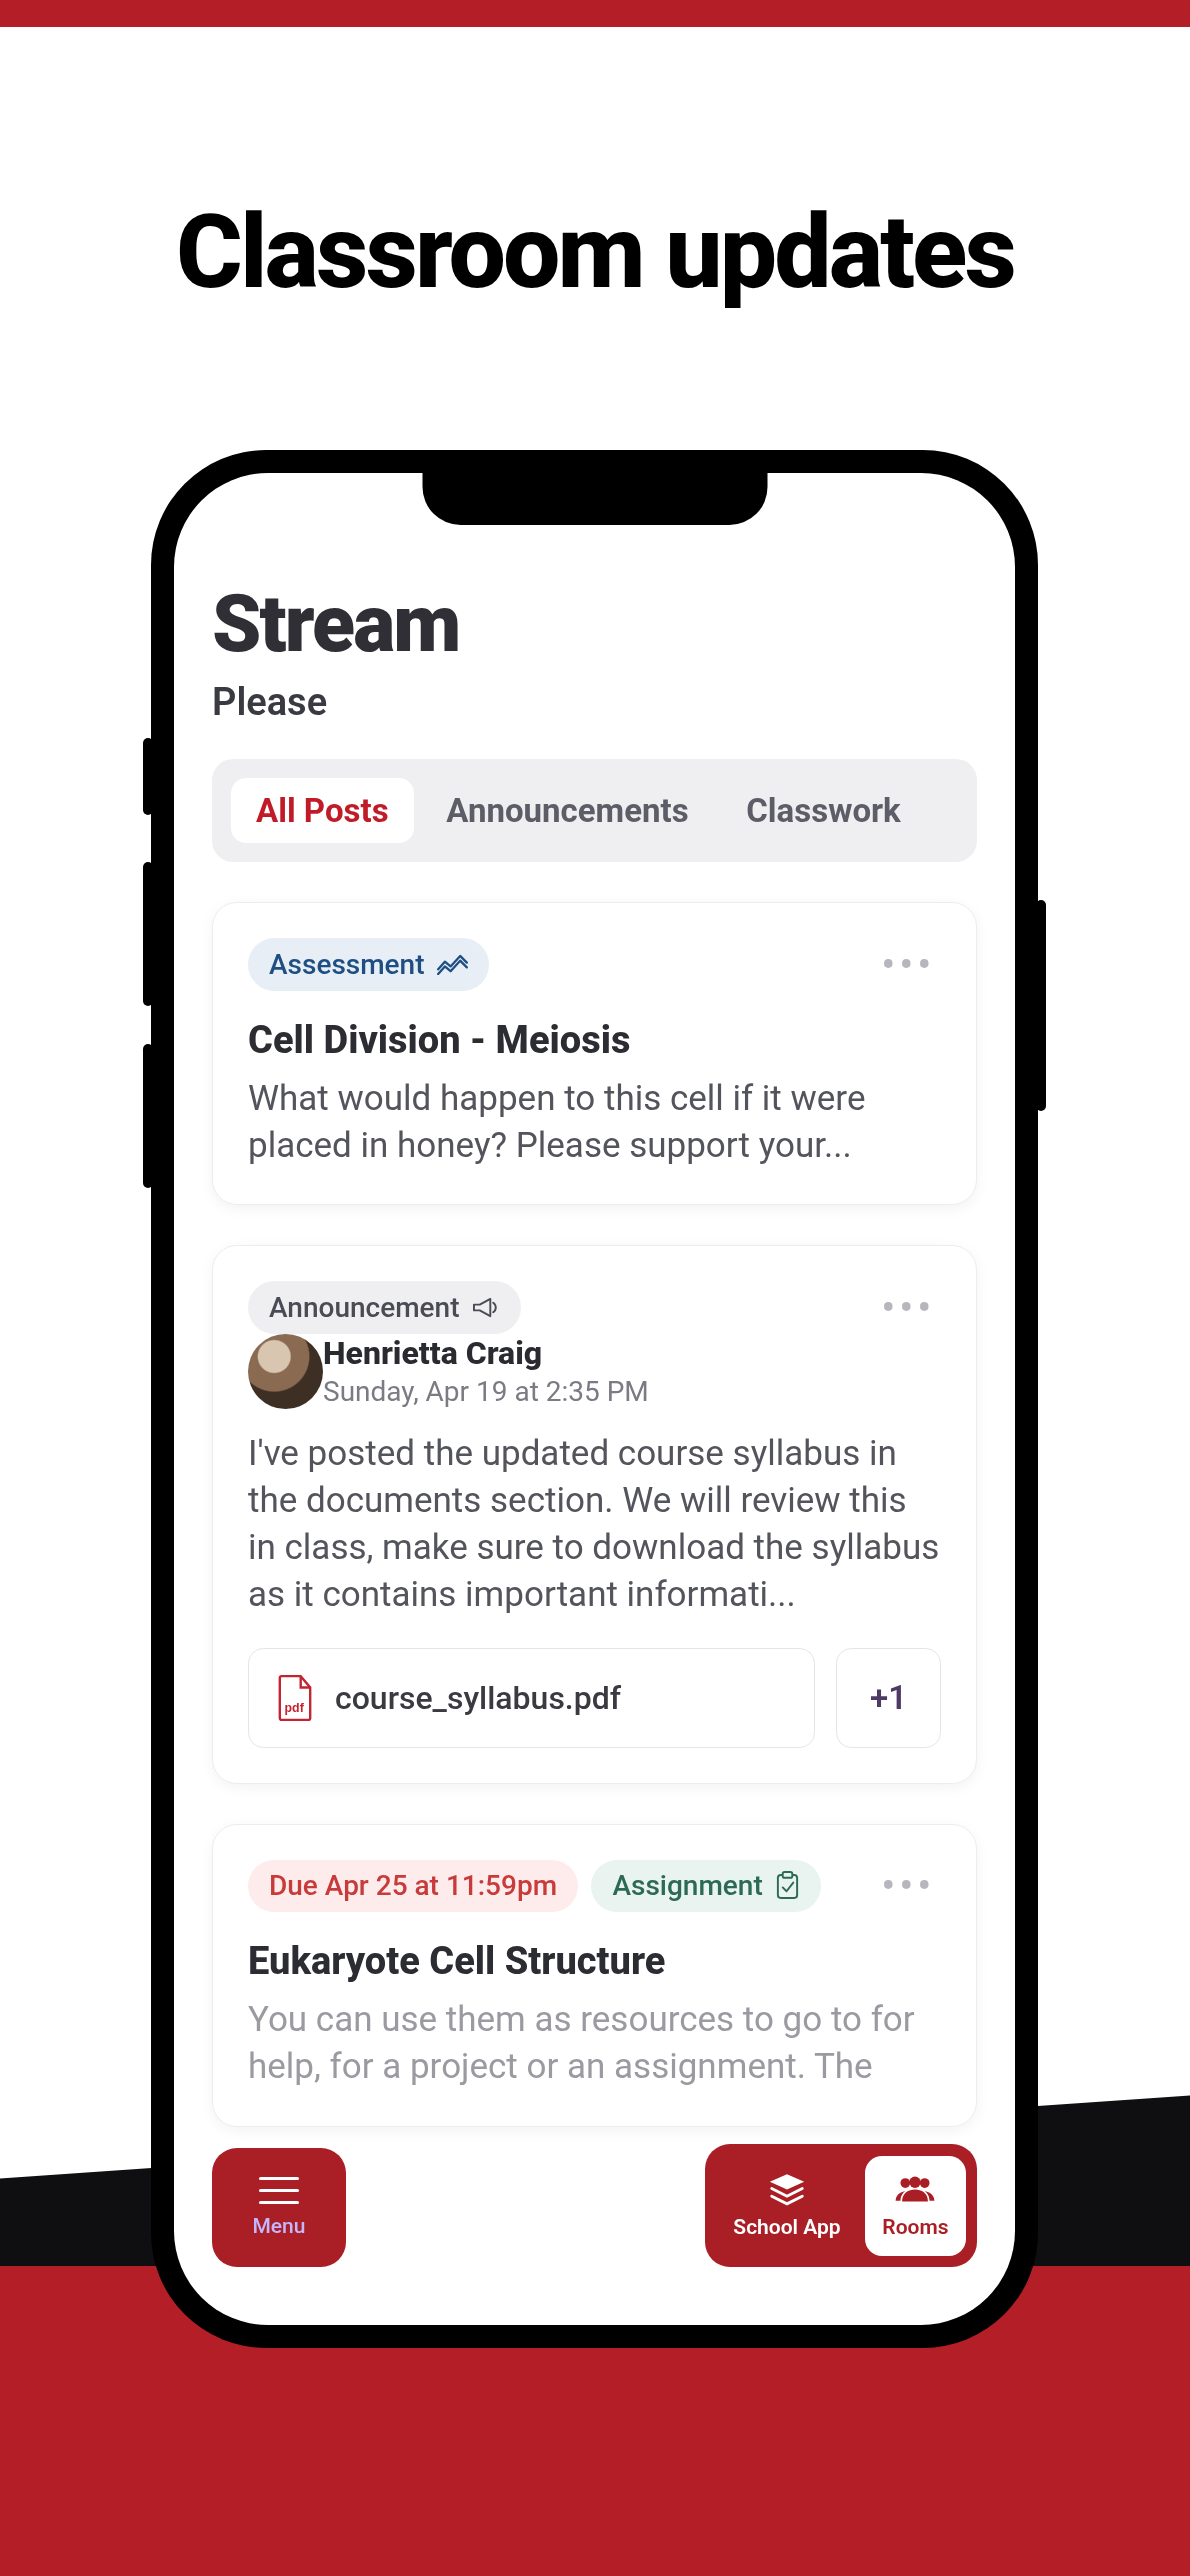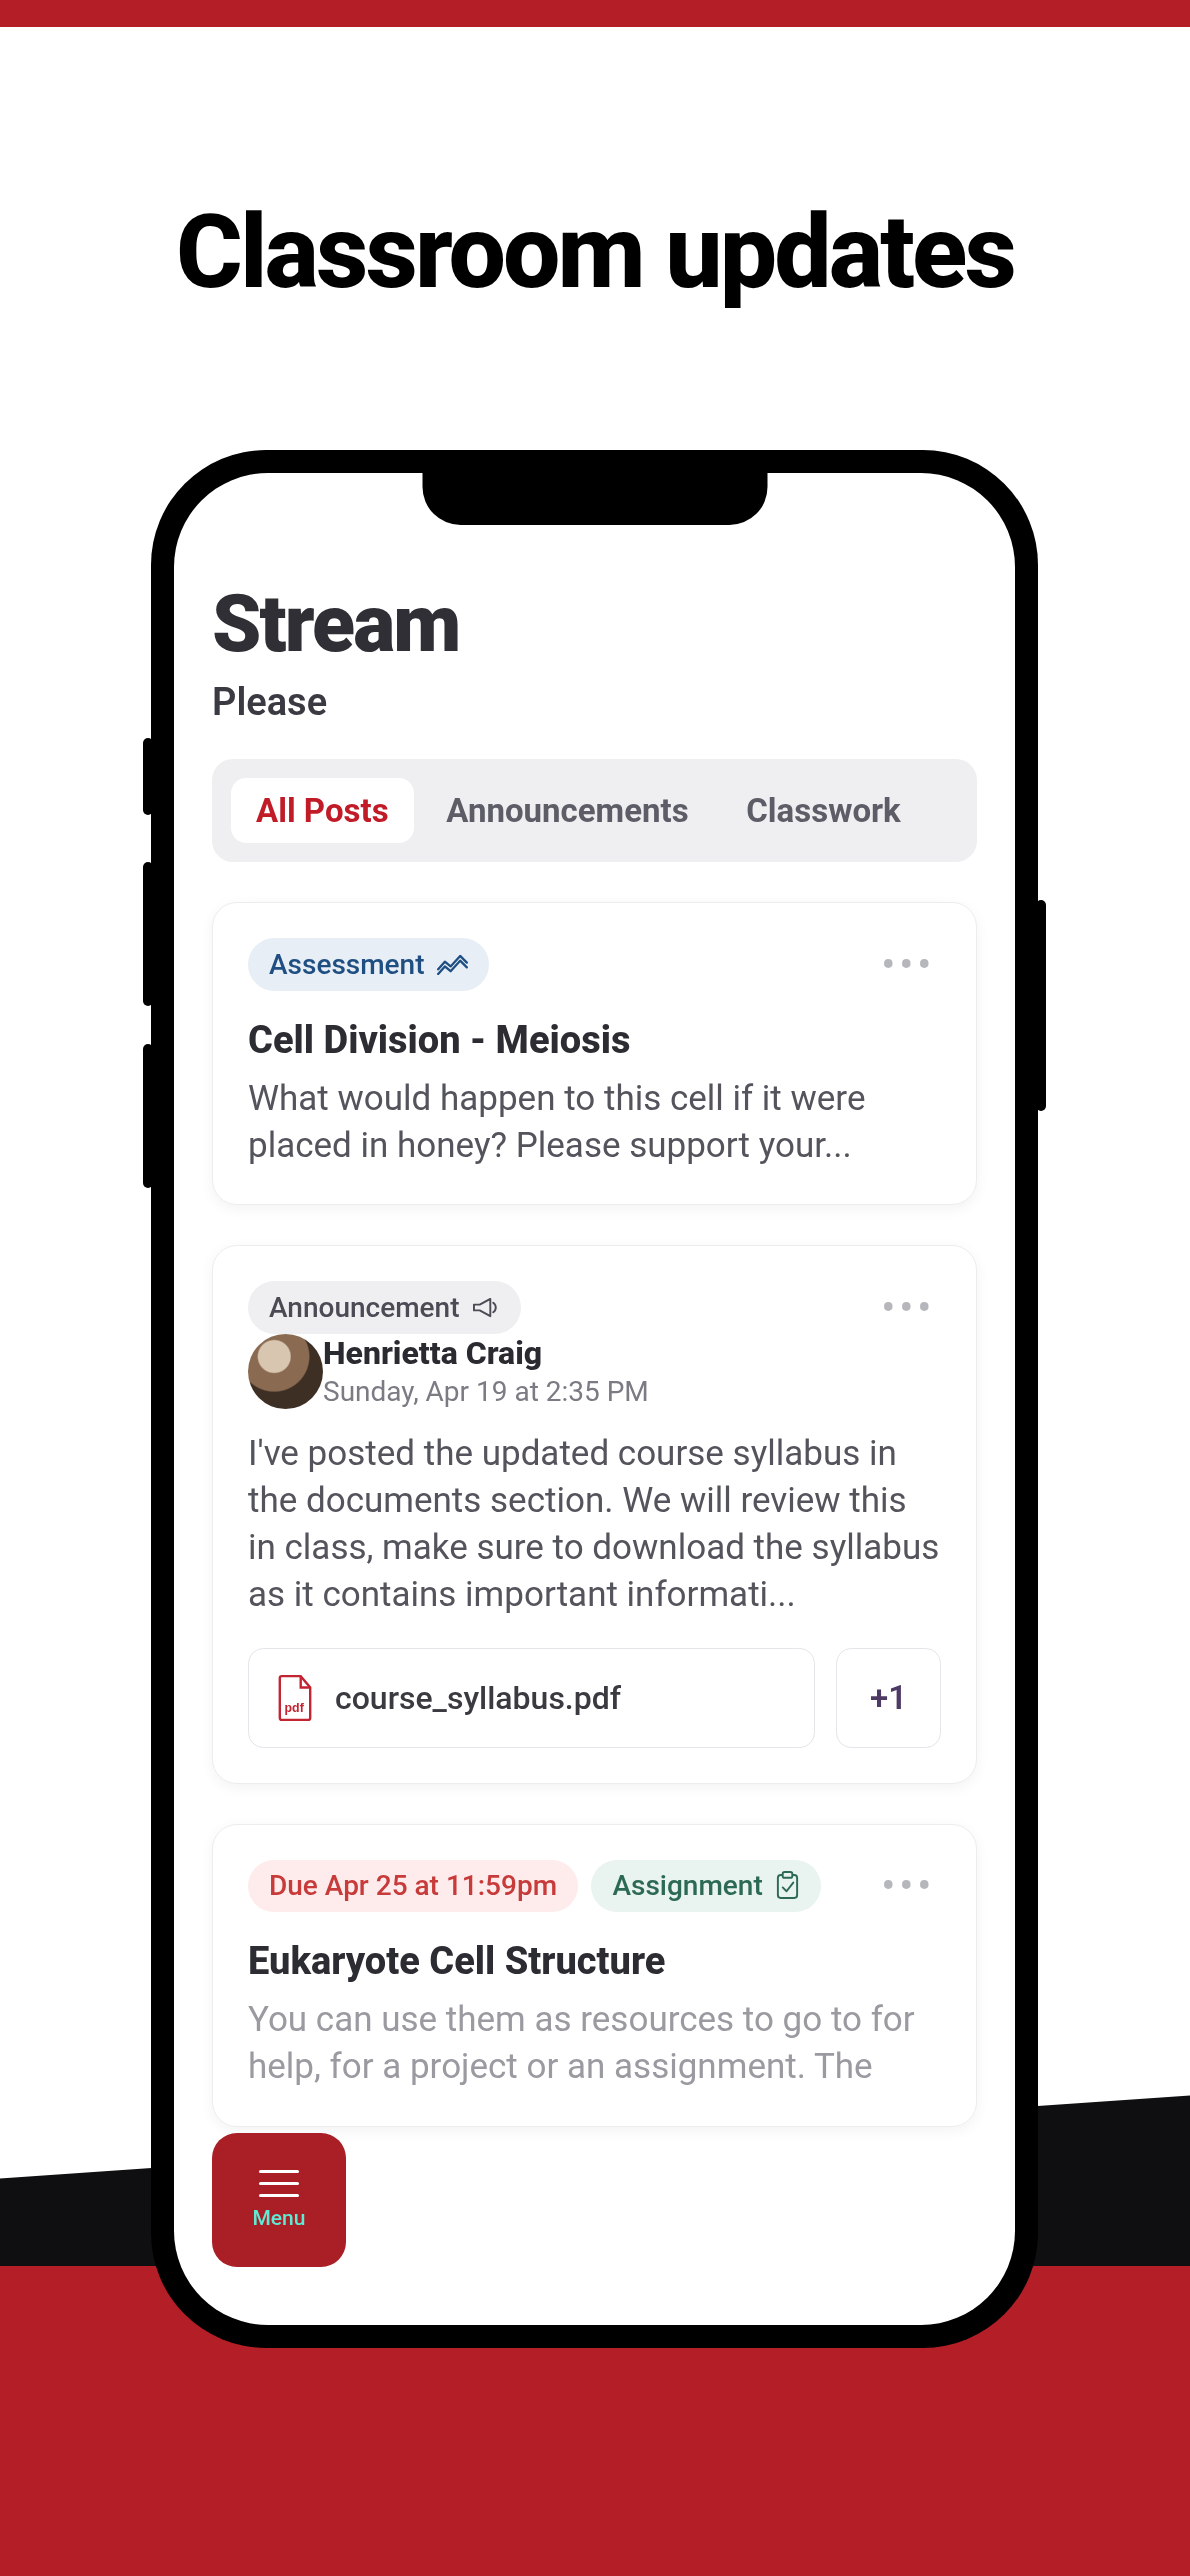--- a/index.html
+++ b/index.html
@@ -119,23 +119,23 @@
     width: 105px; border: 1.4px solid #e4e5e9; border-radius: 15.3px;
     display: flex; align-items: center; justify-content: center;
     font-size: 33px; color: #4d3a65; font-weight: 600;
   }
   .pdf-icon { width: 38px; height: 48px; position: relative; }
   .pdf-icon svg { width: 100%; height: 100%; }
 
   
   .fab-left {
     position: absolute; left: 38px; bottom: 58px;
-    width: 134px; height: 134px; background: #a91f25; border-radius: 25px;
+    width: 134px; height: 119px; background: #a91f25; border-radius: 25px;
     display: flex; flex-direction: column; align-items: center; justify-content: center;
-    gap: 9.6px; color: #5eead4;
+    gap: 9.6px; color: #c4b5fd;
   }
   .hamburger { width: 40px; height: 27px; display: flex; flex-direction: column; justify-content: space-between; }
   .hamburger span { display: block; height: 2.9px; background: #fff; border-radius: 1.9px; }
   .fab-label { font-size: 21px; font-weight: 500; }
 
   .fab-right {
     position: absolute; right: 38px; bottom: 58px;
     height: 123px; background: #a91f25; border-radius: 25px;
     display: flex; align-items: center; padding: 11.5px;
     gap: 7.7px;
@@ -263,16 +263,37 @@
 
     <div class="fab-left">
       <div class="hamburger">
         <span></span>
           <span></span>
           <span></span>
       </div>
       <div class="fab-label">Menu</div>
     </div>
 
+    <div class="fab-right">
+      <div class="fab-seg">
+        <svg class="seg-icon" viewBox="0 0 44 36" fill="none">
+          <path d="M22 2 L40 10 L22 18 L4 10 Z" fill="#fff"></path>
+          <path d="M6 17 L22 25 L38 17" stroke="#fff" stroke-width="3" fill="none" stroke-linecap="round"></path>
+          <path d="M6 25 L22 33 L38 25" stroke="#fff" stroke-width="3" fill="none" stroke-linecap="round"></path>
+        </svg>
+        <div class="fab-label">School App</div>
+      </div>
+      <div class="fab-seg active">
+        <svg class="seg-icon" viewBox="0 0 52 36" fill="#a91f25">
+          <circle cx="14" cy="10" r="6"></circle>
+          <circle cx="26" cy="9" r="7"></circle>
+          <circle cx="38" cy="10" r="6"></circle>
+          <path d="M2 32 C2 22 14 20 14 20 C14 20 8 24 8 32 Z"></path>
+          <path d="M50 32 C50 22 38 20 38 20 C38 20 44 24 44 32 Z"></path>
+          <path d="M10 33 C10 22 18 18 26 18 C34 18 42 22 42 33 Z"></path>
+        </svg>
+        <div class="fab-label">Rooms</div>
+      </div>
+    </div>
 
   </div>
 </div>
 
 
 </body></html>

